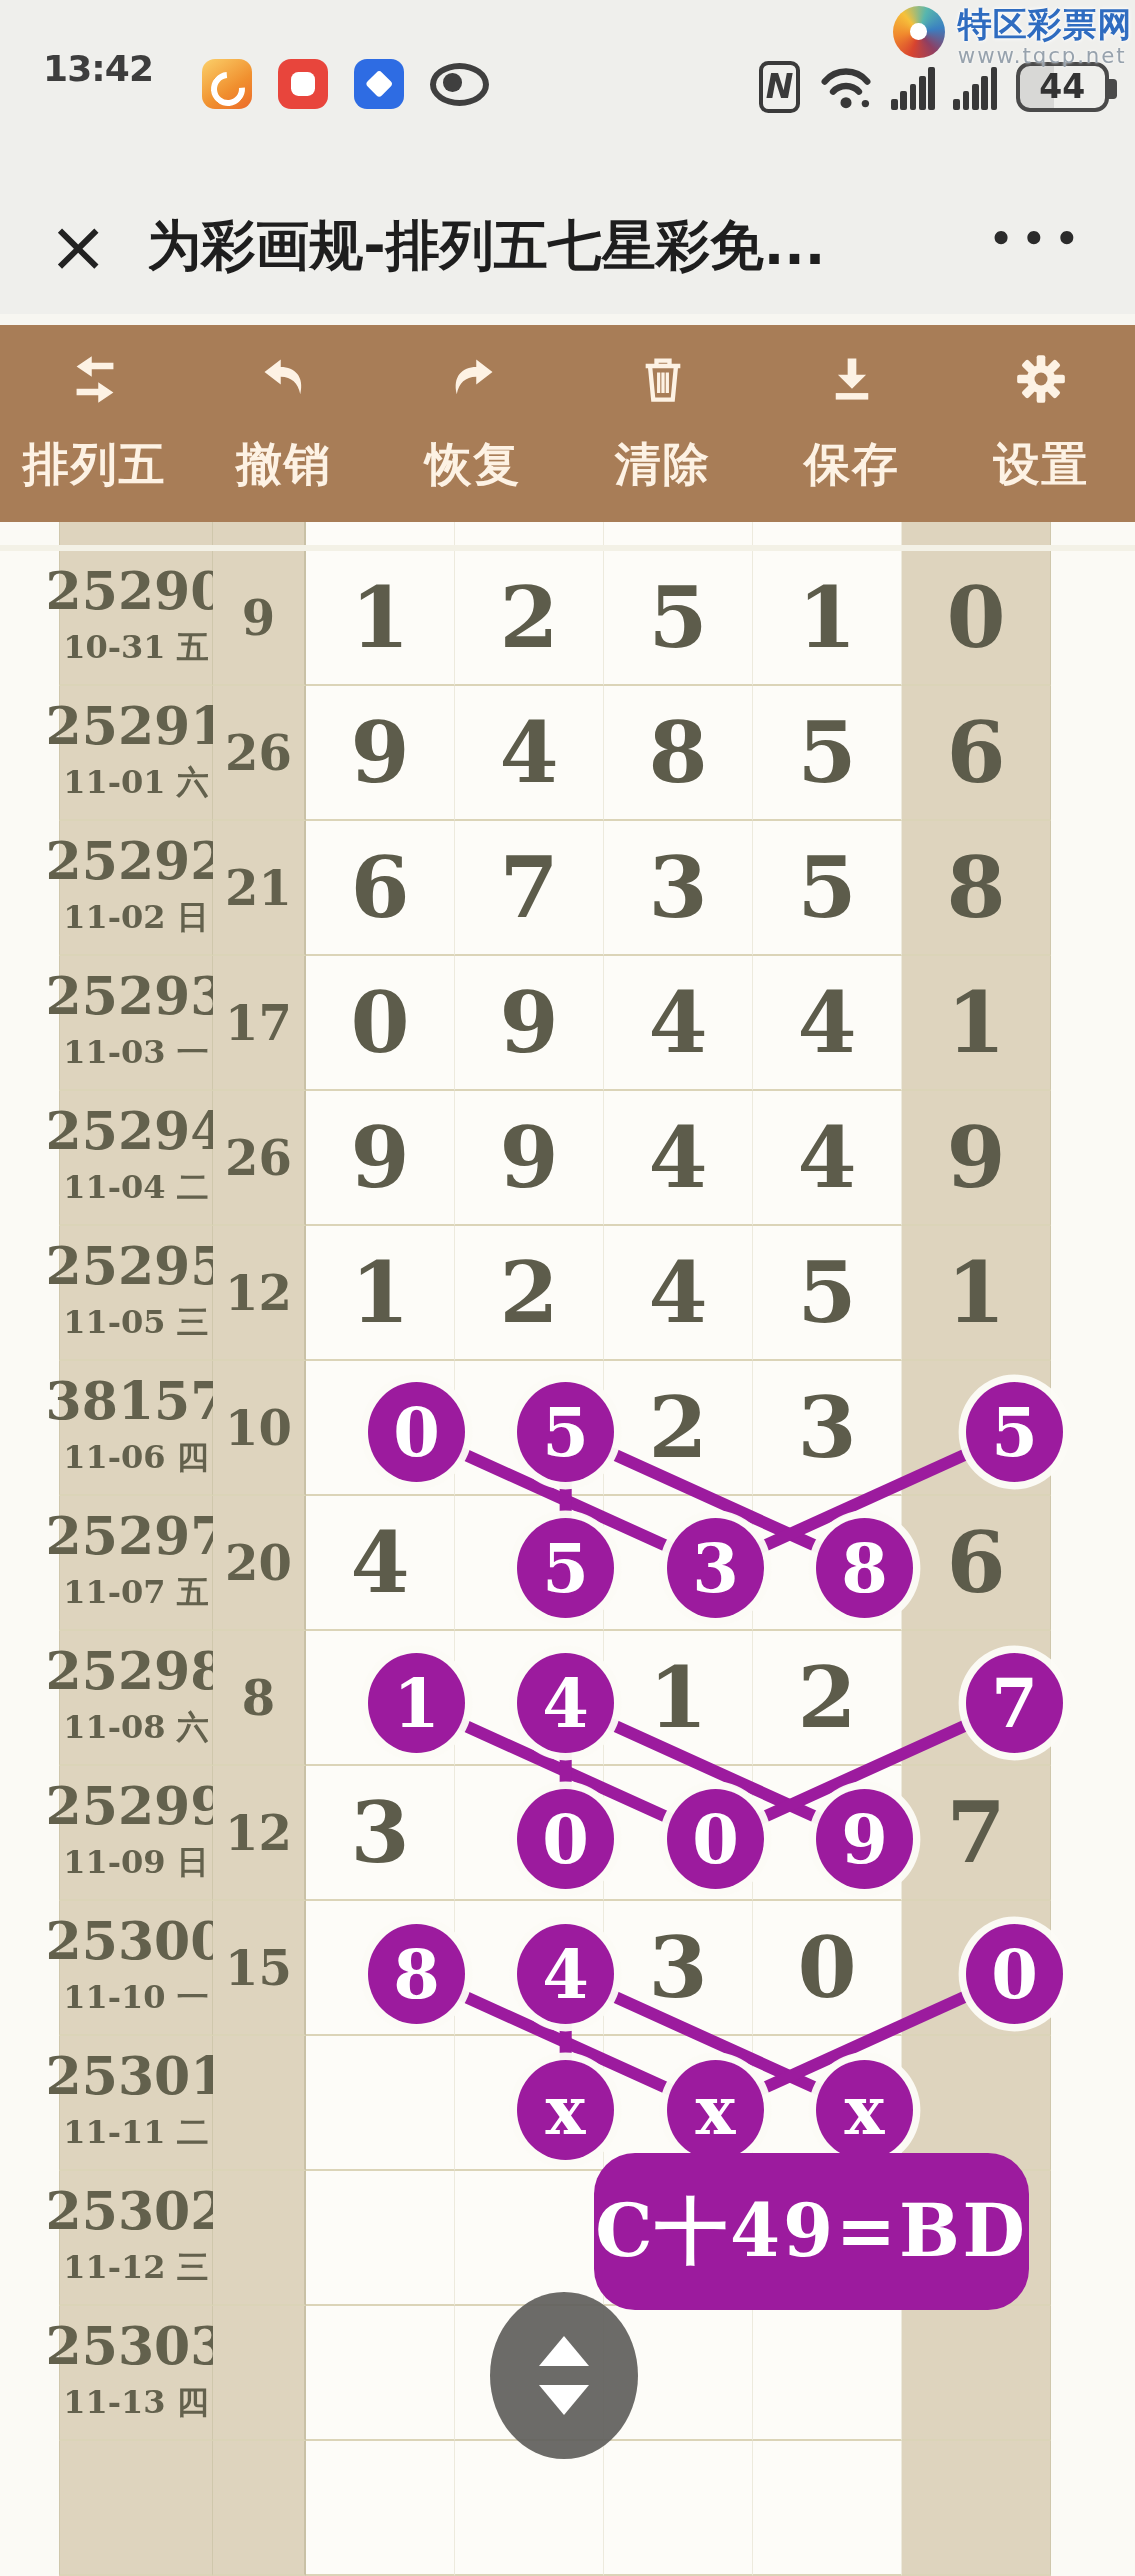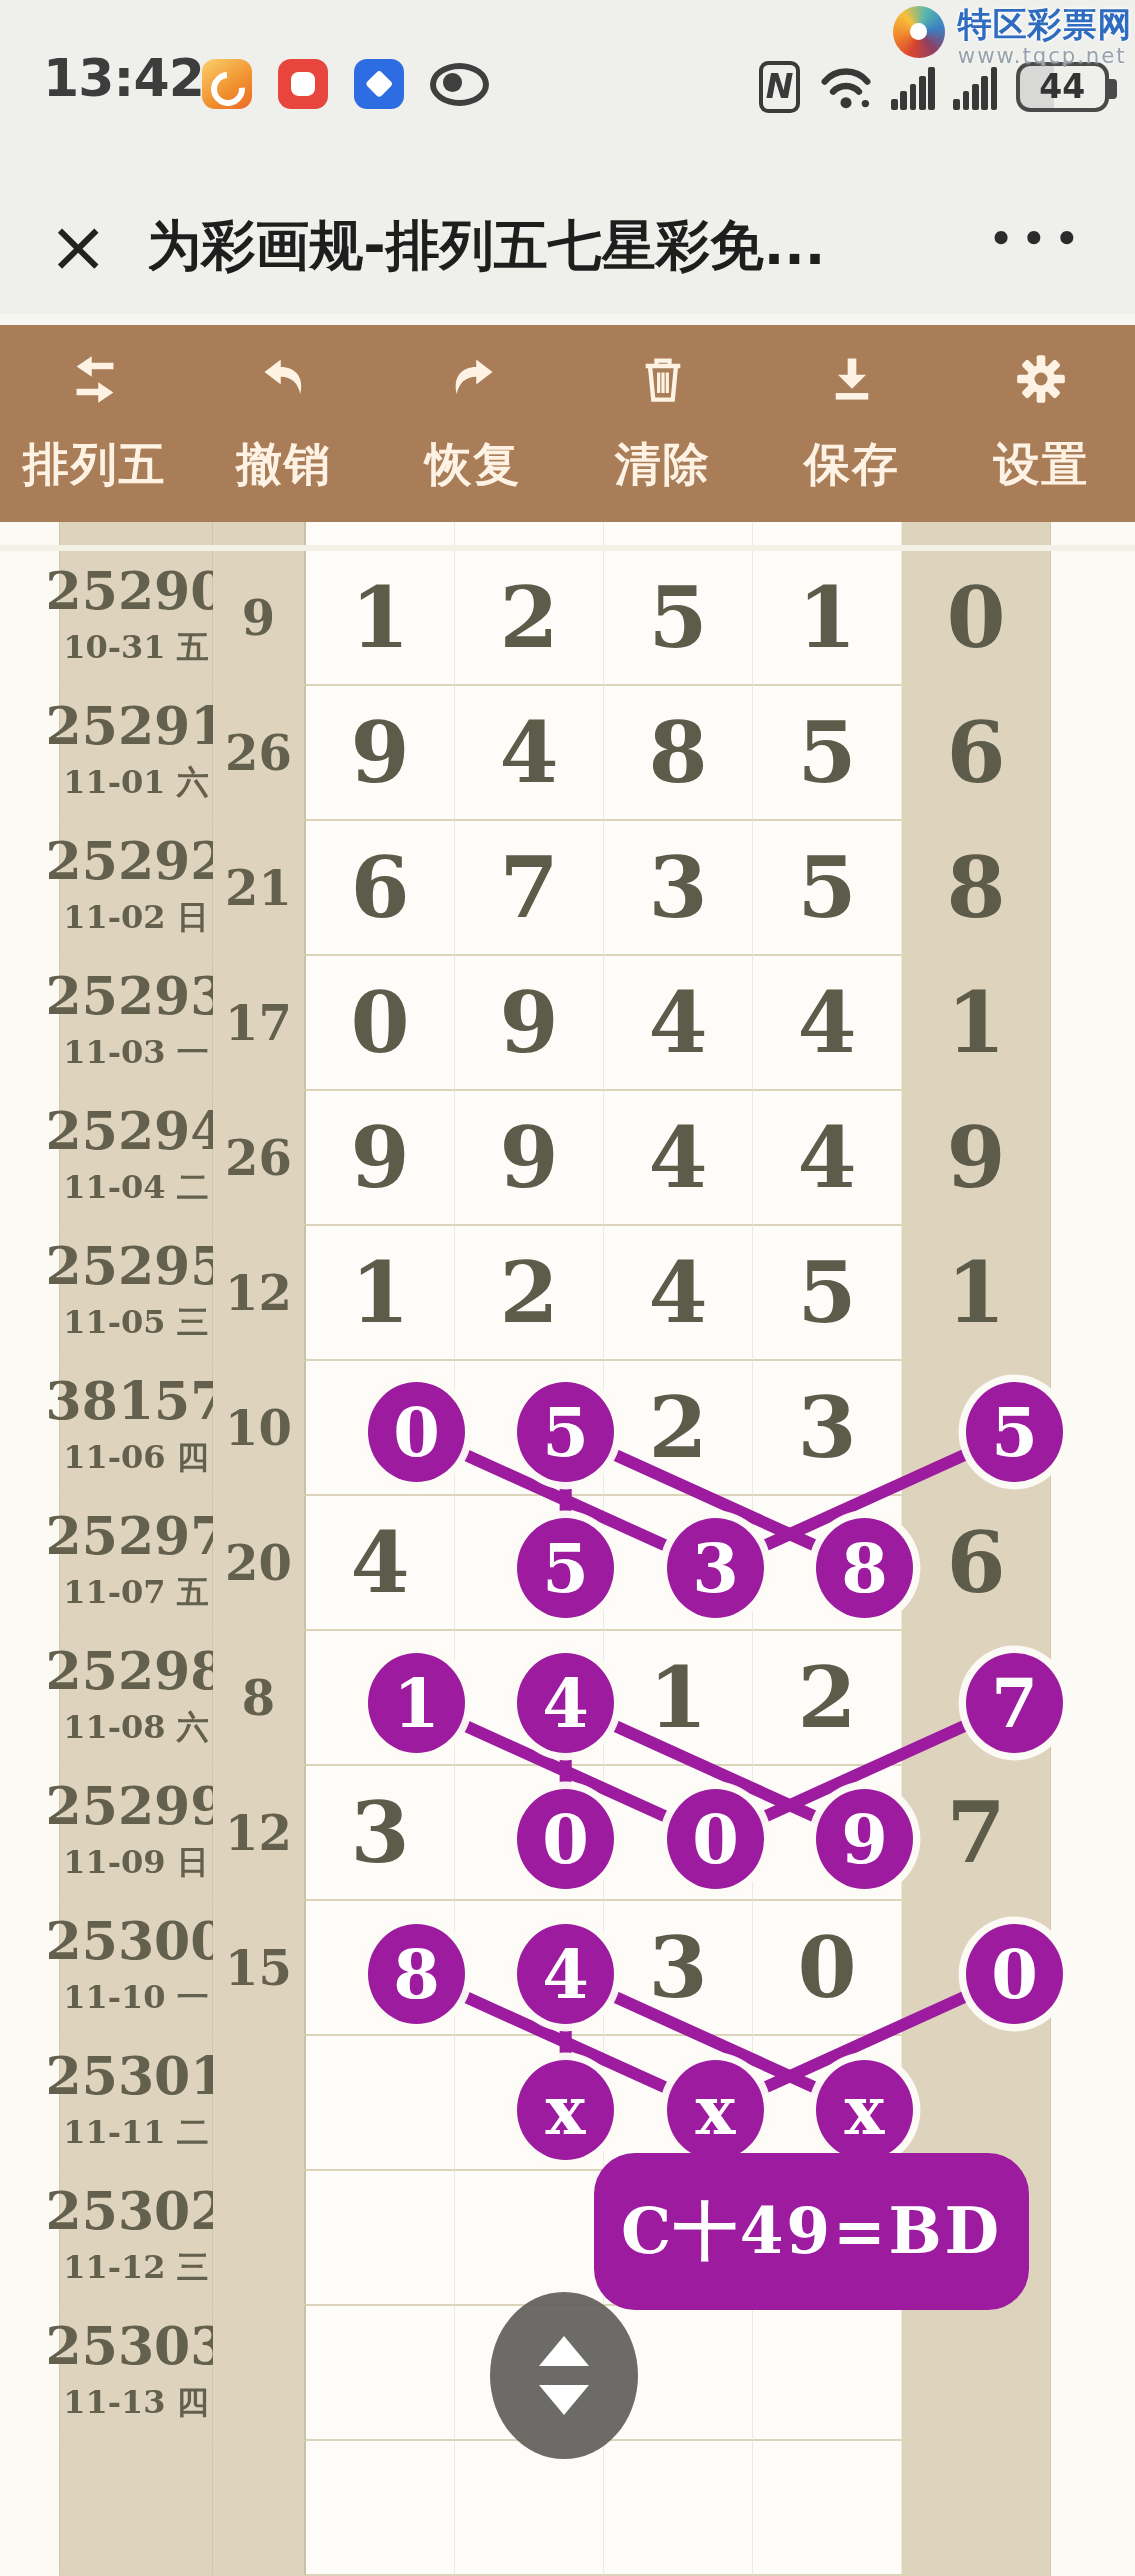--- a/index.html
+++ b/index.html
@@ -1,21 +1,21 @@
 <!DOCTYPE html>
 <html style="font-size:15px"><head>
 <meta charset="utf-8">
 <style>
   html,body{margin:0;padding:0;background:#dcdcdc;}
   .screen{position:relative;width:1136px;height:2576px;background:#fbfaf5;overflow:hidden;
           font-family:"DejaVu Sans","Liberation Sans",sans-serif;}
 
   
   .header{position:absolute;top:0;left:0;width:1136px;height:314px;background:#efefec;border-bottom:2.8px solid #dddcd8;}
-  .time{position:absolute;left:43px;top:48px;font-size:52px;font-weight:700;color:#3d3d3d;letter-spacing:-0.9px;}
+  .time{position:absolute;left:43px;top:48px;font-size:36px;font-weight:700;color:#3d3d3d;letter-spacing:-0.9px;}
   .appicons{position:absolute;left:202px;top:59px;display:flex;gap:26px;align-items:center;}
   .appico{width:50px;height:50px;border-radius:13px;position:relative;}
   .ico-weibo{background:linear-gradient(145deg,#fbd06a,#f08f2e 60%,#ec6a2b);}
   .ico-weibo::after{content:"";position:absolute;left:9.3px;top:13px;width:22px;height:22px;border:6.5px solid #fff;border-radius:50%;border-top-color:transparent;transform:rotate(40deg);}
   .ico-red{background:#e8453c;}
   .ico-red::after{content:"";position:absolute;left:13px;top:13px;width:24px;height:24px;background:#fff;border-radius:7.4px;}
   .ico-blue{background:#2e6ce3;}
   .ico-blue::after{content:"";position:absolute;left:15px;top:15px;width:20.4px;height:20.4px;background:#fff;transform:rotate(45deg);border-radius:3.7px;}
   .ico-eye{width:59px;height:43px;border:6.5px solid #3f3f3f;border-radius:50%;background:#efefec;box-sizing:border-box;position:relative;}
   .ico-eye::after{content:"";position:absolute;left:7.4px;top:4.6px;width:18.6px;height:18.6px;background:#3f3f3f;border-radius:50%;}
@@ -63,21 +63,21 @@
   .gutR{flex:1;border-bottom:none;}
   .issue{font-family:"DejaVu Serif","Liberation Serif",serif;font-weight:700;font-size:52px;color:#63614d;line-height:1;}
   .ddate{font-family:"DejaVu Serif","Liberation Serif",serif;font-weight:700;font-size:32px;color:#63614d;margin-top:9.3px;}
 
   .overlay{position:absolute;left:0;top:0;z-index:3;pointer-events:none;}
   .circ{position:absolute;width:97px;height:100px;border-radius:50%;background:#9c1b9e;z-index:4;
         box-shadow:0 0 0 7.4px rgba(252,251,246,.96);display:flex;align-items:center;justify-content:center;
         color:#fff;font-family:"DejaVu Serif","Liberation Serif",serif;font-weight:700;font-size:67px;line-height:1;}
   .badge{position:absolute;left:594px;top:1631px;width:435px;height:157px;background:#9c1b9e;border-radius:41px;z-index:6;
          display:flex;align-items:center;justify-content:center;color:#fff;letter-spacing:2.8px;
-         font-family:"DejaVu Serif","Liberation Serif",serif;font-weight:700;font-size:63px;}
+         font-family:"DejaVu Serif","Liberation Serif",serif;font-weight:700;font-size:72px;}
   .handle{position:absolute;left:490px;top:1770px;width:148px;height:167px;border-radius:50%;background:rgba(96,94,91,.92);z-index:7;
           display:flex;flex-direction:column;align-items:center;justify-content:center;gap:18.6px;}
   .tri-up{width:0;height:0;border-left:25px solid transparent;border-right:25px solid transparent;border-bottom:30px solid #fff;}
   .tri-dn{width:0;height:0;border-left:25px solid transparent;border-right:25px solid transparent;border-top:30px solid #fff;}
 </style>
 </head>
 <body>
 
 <div class="screen">
 

